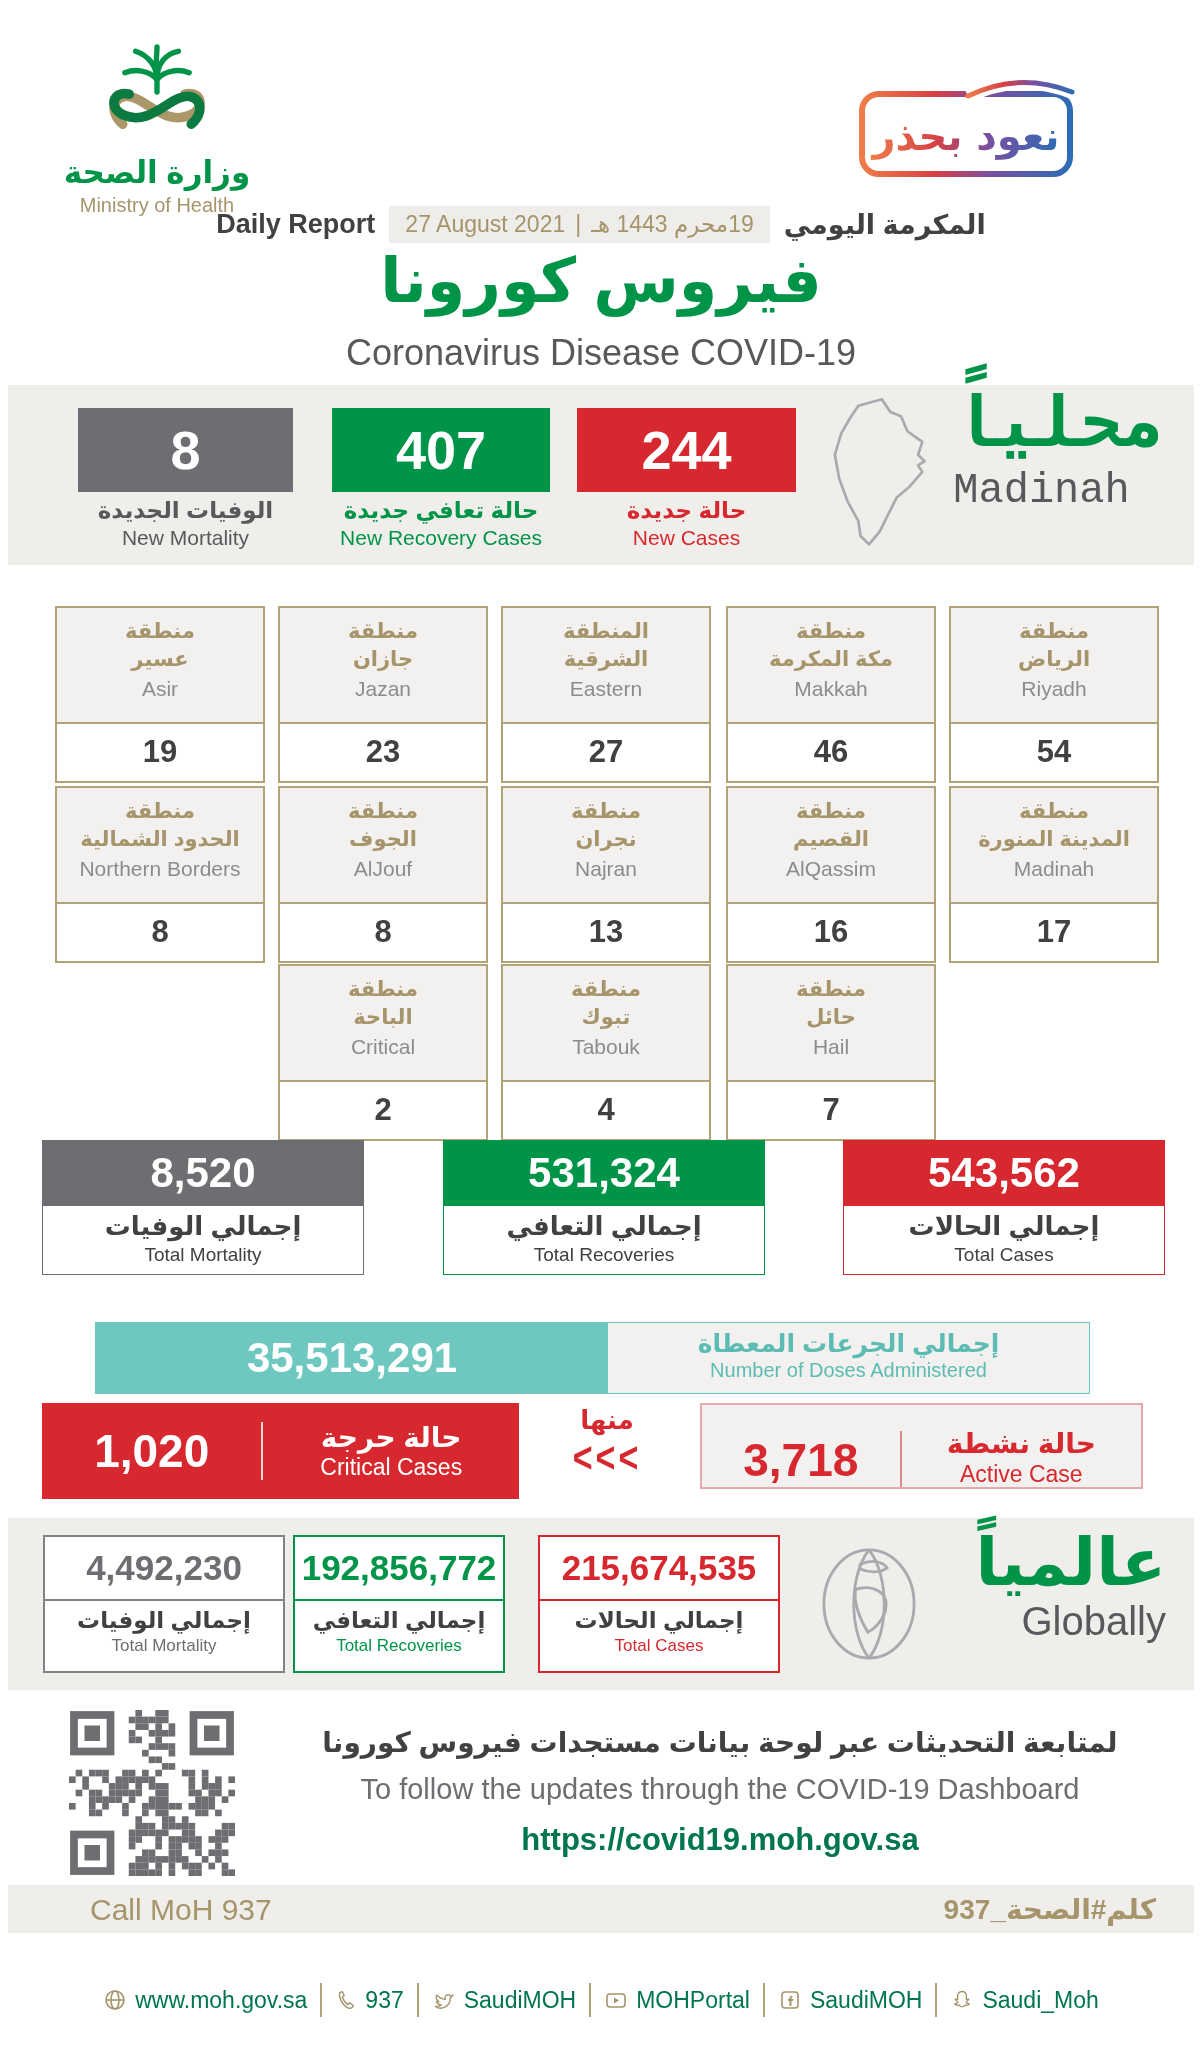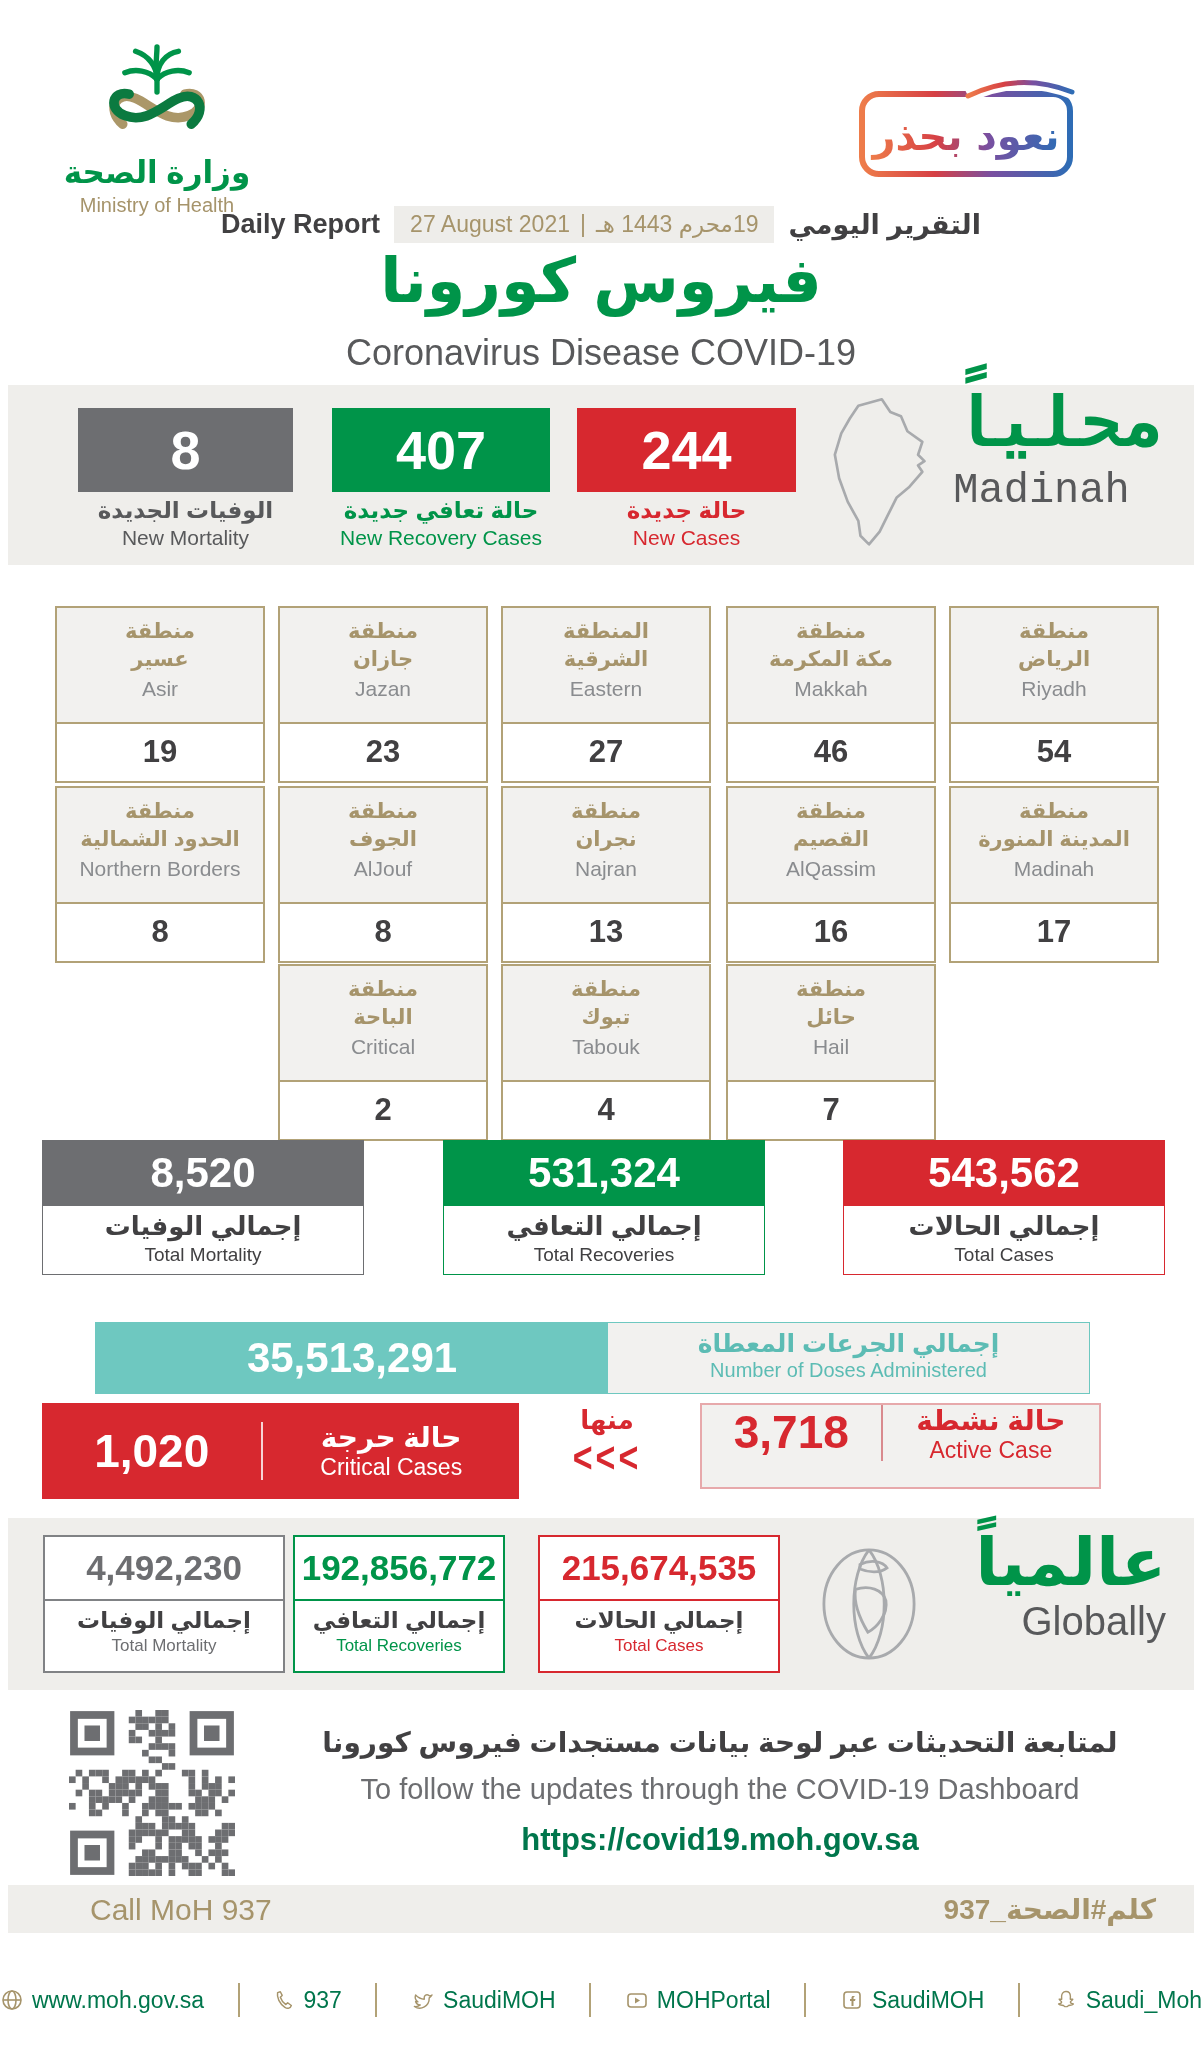--- a/index.html
+++ b/index.html
@@ -56,22 +56,22 @@
   
   .critbox{left:42px;top:1403px;width:477px;height:96px;background:#d7282f;display:flex;align-items:center;color:#fff;}
   .crit-num{width:46%;text-align:center;font-weight:bold;font-size:46px;}
   .vdiv-w{width:2px;height:58px;background:rgba(255,255,255,.8);}
   .crit-lab{flex:1;text-align:center;line-height:1.15;}
   .crit-lab .ar{font-weight:bold;font-size:28px;}
   .crit-lab .en{font-size:23px;}
   .ofwhich{left:552px;top:1405px;width:110px;text-align:center;color:#d7282f;}
   .ofwhich .ar{font-weight:bold;font-size:26px;}
   .chev{font-weight:bold;font-size:34px;letter-spacing:3px;transform:scaleY(1.25);margin-top:2px;}
-  .activebox{left:700px;top:1403px;width:401px;height:86px;background:#f2f1ef;border:2px solid #e7a9ab;
-             display:flex;align-items:flex-start;color:#d7282f;box-sizing:border-box;}
+  .activebox{left:700px;top:1403px;width:443px;height:86px;background:#f2f1ef;border:2px solid #e7a9ab;
+             display:flex;align-items:flex-end;color:#d7282f;box-sizing:border-box;}
   .act-num{width:45%;text-align:center;font-weight:bold;font-size:46px;}
   .vdiv-r{width:2px;height:56px;background:#d98a8e;}
   .act-lab{flex:1;text-align:center;line-height:1.15;}
   .act-lab .ar{font-weight:bold;font-size:28px;}
   .act-lab .en{font-size:23px;}
   
   .band-globally{top:1518px;height:172px;}
   .gbox{position:absolute;top:17px;height:138px;background:#fff;box-sizing:border-box;text-align:center;}
   .g-num{height:62px;display:flex;align-items:center;justify-content:center;font-weight:bold;font-size:35px;}
   .g-lab{padding-top:6px;}
@@ -86,21 +86,21 @@
   
   .dash{left:280px;top:1726px;width:880px;text-align:center;}
   .dash-ar{font-size:28px;font-weight:bold;color:#414042;}
   .dash-en{font-size:29px;color:#6d6e71;margin-top:14px;}
   .dash-url{font-size:31px;font-weight:bold;color:#00764c;margin-top:16px;}
   
   .callband{top:1885px;height:48px;}
   .call-en{position:absolute;left:82px;top:8px;color:#a6946b;font-size:30px;}
   .call-ar{position:absolute;right:38px;top:8px;color:#a6946b;font-weight:bold;font-size:28px;}
   
-  .footer{left:0;top:1983px;width:100%;display:flex;justify-content:space-between;align-items:center;gap:13px;}
+  .footer{left:0;top:1983px;width:100%;display:flex;justify-content:center;align-items:center;gap:13px;}
   .fitem{display:flex;align-items:center;gap:8px;color:#00764c;font-size:23px;}
   .fsep{width:2px;height:34px;background:#b2a277;}
 </style>
 </head>
 <body>
 
 <div class="page">
 
   <div class="abs logo">
     <svg width="150" height="112" viewBox="0 0 140 104">
@@ -138,21 +138,21 @@
     </svg>
   </div>
 
   <div class="abs date-row">
     <span class="rep-en">Daily Report</span>
     <span class="date-strip">
       <span>27 August 2021</span>
       <span>|</span>
       <span dir="rtl">19محرم 1443 هـ</span>
     </span>
-    <span class="rep-ar" dir="rtl">التقرير اليومي</span>
+    <span class="rep-ar" dir="rtl">المكرمة اليومي</span>
   </div>
 
   <div class="abs title-ar" dir="rtl">فيروس كورونا</div>
   <div class="abs title-en">Coronavirus Disease COVID-19</div>
 
   <div class="band band-locally">
 
     <div class="statbox" style="left:70px;width:215px;background:#6d6e71;">8</div>
     <div class="statlab" style="left:70px;width:215px;color:#58595b;">
       <div class="ar" dir="rtl">الوفيات الجديدة</div>

